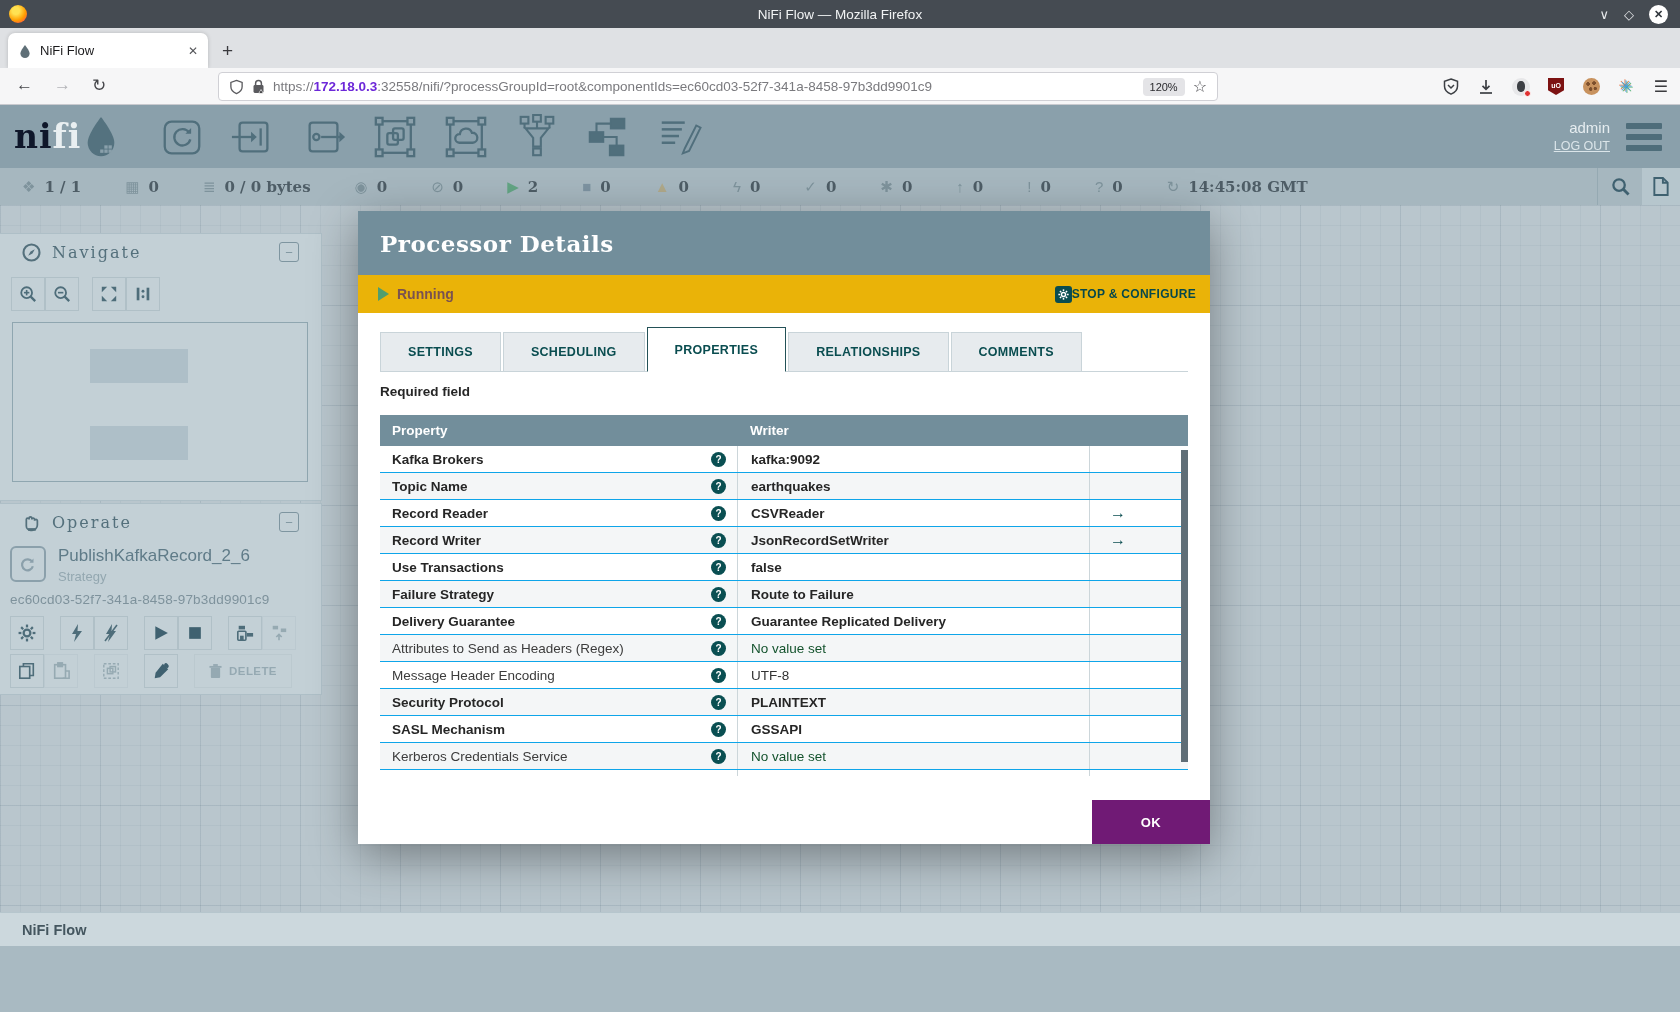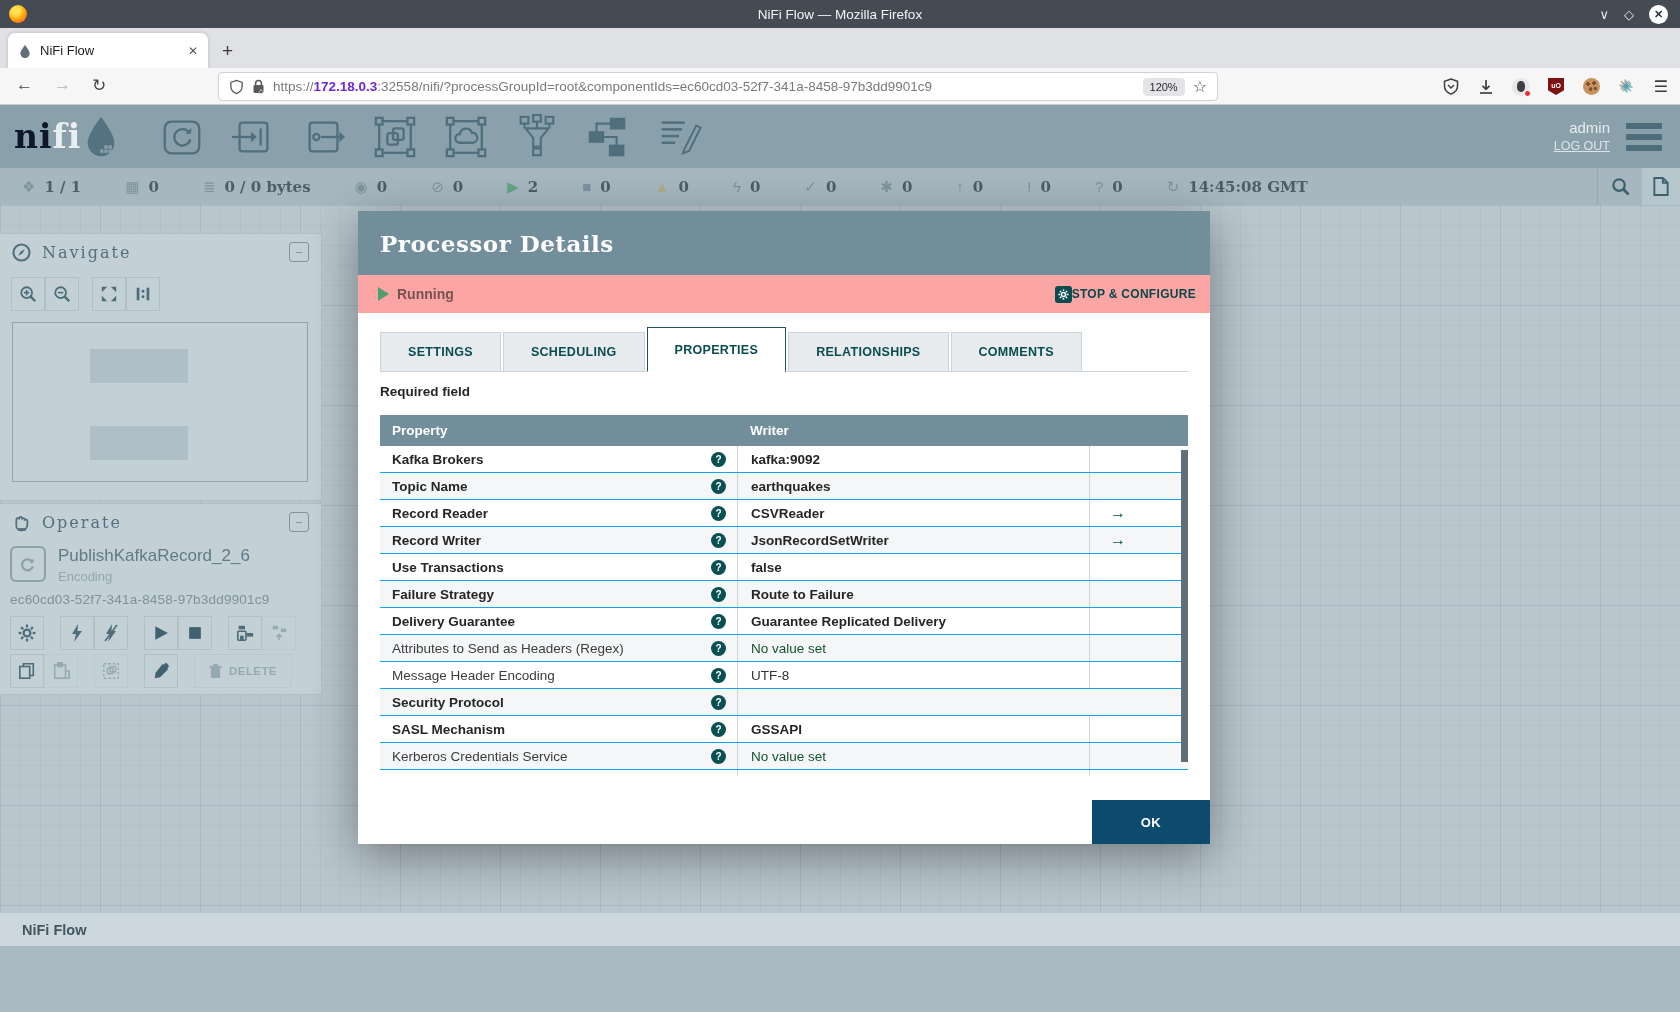--- a/index.html
+++ b/index.html
@@ -66,21 +66,21 @@
   
   .canvas{position:absolute;left:0;top:205px;width:100%;height:707px;background-color:#b9c6cd;
     background-image:
       linear-gradient(rgba(84,114,127,.10) 1px,transparent 1px),
       linear-gradient(90deg,rgba(84,114,127,.10) 1px,transparent 1px),
       linear-gradient(rgba(84,114,127,.07) 1px,transparent 1px),
       linear-gradient(90deg,rgba(84,114,127,.07) 1px,transparent 1px);
     background-size:100px 100px,100px 100px,20px 20px,20px 20px}
 
   .panel{position:absolute;left:0;width:322px;background:#c3d0d6;border:1px solid #aebfc7;border-left:none}
-  .panel-header{height:36px;display:flex;align-items:center;padding:0 12px;gap:11px}
+  .panel-header{height:36px;display:flex;align-items:center;padding:0 22px;gap:11px}
   .panel-title{font-family:"DejaVu Serif",serif;font-size:16px;color:#54707c;letter-spacing:2px}
   .collapse-btn{margin-left:auto;width:20px;height:20px;border:1.5px solid #7e95a0;border-radius:3px;color:#7e95a0;display:flex;align-items:center;justify-content:center;font-size:13px;line-height:1}
   .navigate{top:28px;height:268px}
   .nav-tools{display:flex;padding:7px 0 0 11px}
   .tool-btn{width:34px;height:34px;border:1px solid #b0c0c7;display:flex;align-items:center;justify-content:center;color:#4e6d7a}
   .gap12{margin-left:13px}
   .minimap{position:absolute;left:12px;right:13px;top:88px;height:160px;border:1px solid #8fa6b0}
   .mini-rect{position:absolute;left:77px;width:98px;height:34px;background:#aebfc8}
 
   .operate{top:298px;height:192px}
@@ -91,21 +91,21 @@
   .op-id{font-size:13.5px;color:#7e929c;padding:8px 0 0 10px;letter-spacing:.2px}
   .op-btnrow{position:absolute;left:10px;display:flex}
   .op-btn{width:34px;height:34px;border:1px solid #b0c0c7;display:flex;align-items:center;justify-content:center}
   .op-btn.dis{opacity:.38}
   .del-btn{width:98px;height:34px;border:1px solid #b0c0c7;display:flex;align-items:center;justify-content:center;gap:7px;font-size:11.5px;font-weight:bold;color:#52707e;letter-spacing:.4px;opacity:.4}
 
   
   .dialog{position:absolute;left:358px;top:211px;width:852px;height:633px;background:#fff;box-shadow:0 12px 44px rgba(0,0,0,.38)}
   .dlg-header{height:64px;background:#728e9b;display:flex;align-items:center;padding:0 22px}
   .dlg-title{font-family:"DejaVu Serif",serif;font-size:23px;font-weight:bold;color:#fff;letter-spacing:.5px}
-  .dlg-status{height:38px;background:#fca5a5;display:flex;align-items:center;padding:18px 14px}
+  .dlg-status{height:38px;background:#eab308;display:flex;align-items:center;padding:18px 14px}
   .run-tri{width:0;height:0;border-left:11px solid #4f9e6e;border-top:7px solid transparent;border-bottom:7px solid transparent;margin:0 8px 0 6px}
   .run-text{font-size:14px;font-weight:bold;color:#7a5250}
   .stopcfg{margin-left:auto;display:flex;align-items:center;cursor:pointer}
   .stopcfg-icon{width:17px;height:17px;background:#0a4d50;border-radius:3px;display:flex;align-items:center;justify-content:center}
   .stopcfg-label{color:#07484b;font-size:12px;font-weight:bold;letter-spacing:.3px}
   .dlg-body{position:relative;height:531px;background:#fff}
   .tabs{position:absolute;left:22px;right:22px;top:14px;height:45px;display:flex;align-items:flex-end;border-bottom:1px solid #c9d4d9}
   .tab{height:39px;padding:0 27px;background:#e7ebee;border:1px solid #c9d4d9;border-bottom:none;display:flex;align-items:center;font-size:12.5px;font-weight:bold;color:#0a4d50;letter-spacing:.3px;margin-right:2px;cursor:pointer}
   .tab.active{height:45px;background:#fff;border:1px solid #235157;border-bottom:1px solid #fff;margin-bottom:-1px;z-index:2}
   .required-label{position:absolute;left:22px;top:71px;font-size:13.5px;font-weight:bold;color:#262626}
@@ -117,21 +117,21 @@
   .prow.alt{background:#f4f6f7}
   .pcell{width:357px;position:relative;display:flex;align-items:center;padding-left:12px;font-size:13.5px;color:#3c3c3c}
   .pcell.req{font-weight:bold;color:#262626}
   .help{position:absolute;right:11px;width:15px;height:15px;border-radius:50%;background:#0a4f52;color:#fff;font-size:10px;font-weight:bold;display:flex;align-items:center;justify-content:center}
   .vcell{width:352px;border-left:1px solid #ccd6da;padding-left:13px;display:flex;align-items:center;font-size:13.5px;color:#333}
   .vcell.req{font-weight:bold;color:#262626}
   .vcell.empty{color:#14532d;font-weight:normal}
   .acell{flex:1;border-left:1px solid #ccd6da;display:flex;align-items:center;padding-left:20px}
   .goto-arrow{color:#0a4d50;font-size:16px;font-weight:bold;line-height:1}
   .vscroll{position:absolute;right:0;top:35px;width:7px;height:312px;background:#5f6e77}
-  .ok-btn{position:absolute;right:0;bottom:0;width:118px;height:44px;background:#0c4a6e;color:#fff;font-size:13px;font-weight:bold;letter-spacing:.5px;display:flex;align-items:center;justify-content:center;cursor:pointer}
+  .ok-btn{position:absolute;right:0;bottom:0;width:118px;height:44px;background:#701a75;color:#fff;font-size:13px;font-weight:bold;letter-spacing:.5px;display:flex;align-items:center;justify-content:center;cursor:pointer}
 
   
   .nifi-footer{position:absolute;left:0;top:912px;width:100%;height:34px;background:#ccd8dd;border-top:1px solid #b6c6cd;display:flex;align-items:center;padding-left:22px}
   .breadcrumb{font-size:14.5px;font-weight:600;color:#44565f}
   .bottom-band{position:absolute;left:0;top:946px;width:100%;height:66px;background:#a9bac2}
 
   svg{display:block}
 </style>
 </head>
 <body>
@@ -447,21 +447,21 @@
       </div>
       <div class="op-card-row">
         <span class="op-proc-icon">
             <svg width="22" height="22" viewBox="0 0 24 24" fill="none" stroke="#8ba0ab" stroke-width="2.4">
               <path d="M16.5 9.5a6 6 0 1 0 .8 5"></path>
               <path d="M18 6v4.5h-4.5z" fill="#8ba0ab" stroke="none"></path>
             </svg>
           </span>
         <div>
           <div class="op-name">PublishKafkaRecord_2_6</div>
-          <div class="op-type">Encoding</div>
+          <div class="op-type">Strategy</div>
         </div>
       </div>
       <div class="op-id">ec60cd03-52f7-341a-8458-97b3dd9901c9</div>
       <div class="op-btnrow" style="top:112px">
         <span class="op-btn">
             <svg width="18" height="18" viewBox="0 0 16 16">
               <circle cx="8" cy="8" r="3" fill="none" stroke="#4e6d7a" stroke-width="2"></circle>
               <g stroke="#4e6d7a" stroke-width="2">
                 <line x1="8" y1="0.5" x2="8" y2="3"></line>
                 <line x1="8" y1="13" x2="8" y2="15.5"></line>
@@ -635,20 +635,21 @@
               <div class="vcell empty">No value set</div>
               <div class="acell"></div>
             </div>
             <div class="prow">
               <div class="pcell">Message Header Encoding<span class="help">?</span></div>
               <div class="vcell">UTF-8</div>
               <div class="acell"></div>
             </div>
             <div class="prow alt">
               <div class="pcell req">Security Protocol<span class="help">?</span></div>
+              <div class="vcell req">PLAINTEXT</div>
               <div class="acell"></div>
             </div>
             <div class="prow">
               <div class="pcell req">SASL Mechanism<span class="help">?</span></div>
               <div class="vcell req">GSSAPI</div>
               <div class="acell"></div>
             </div>
             <div class="prow alt">
               <div class="pcell">Kerberos Credentials Service<span class="help">?</span></div>
               <div class="vcell empty">No value set</div>

